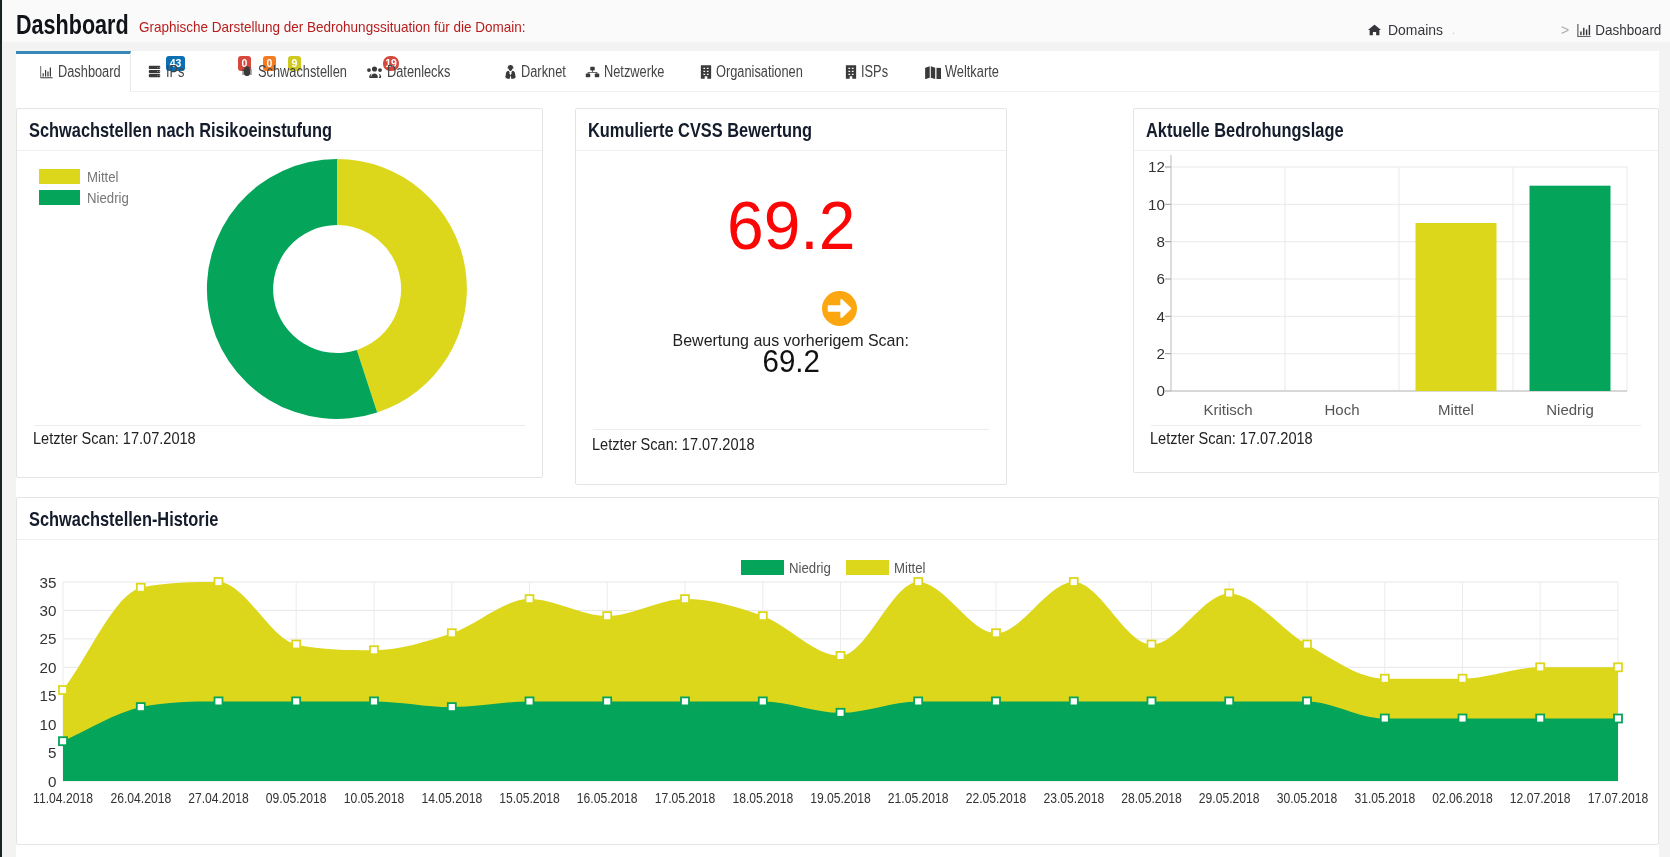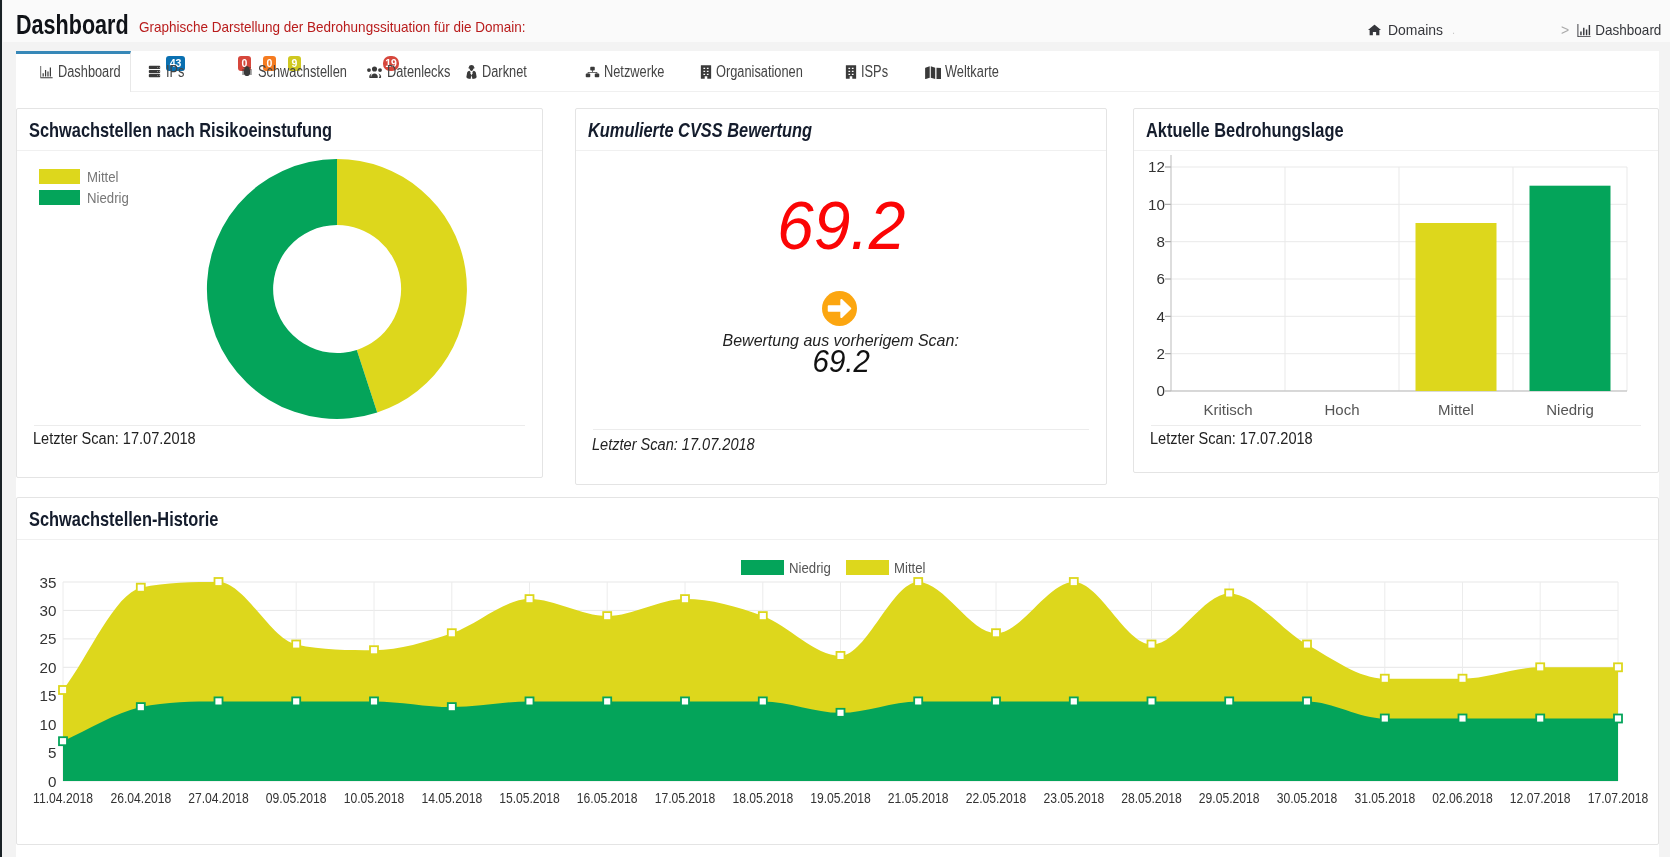--- a/index.html
+++ b/index.html
@@ -78,21 +78,21 @@
       <path fill="#3a3a3a" d="M256 48c34 0 62 20 74 48l40-22 18 30-52 30c8 8 15 18 19 28h77v36h-66c3 10 4 21 4 32v6h62v36h-62v6c0 11-1 22-4 32h66v36h-77c-20 36-58 60-99 60s-79-24-99-60H80v-36h66c-3-10-4-21-4-32v-6H80v-36h62v-6c0-11 1-22 4-32H80v-36h77c4-10 11-20 19-28l-52-30 18-30 40 22c12-28 40-48 74-48z"></path>
     </svg>
     <span style="display:inline-block;transform:scaleX(0.80);transform-origin:left center;white-space:nowrap;">Schwachstellen</span>
   </div>
 <div class="tabitem" style="left:366px;">
     <svg width="17" height="14" viewBox="0 0 640 512">
       <path fill="#3a3a3a" d="M112 256a72 72 0 1172-72 72 72 0 01-72 72zm416 0a72 72 0 1172-72 72 72 0 01-72 72zm-208-16a96 96 0 1196-96 96 96 0 01-96 96zm-160 240c-26 0-40-18-40-40 0-66 44-120 106-132a128 128 0 00-16 172zm320 0a128 128 0 00-16-172c62 12 106 66 106 132 0 22-14 40-40 40zm-288-28c0-75 61-136 128-136s128 61 128 136c0 18-14 28-32 28H224c-18 0-32-10-32-28z"></path>
     </svg>
     <span style="display:inline-block;transform:scaleX(0.80);transform-origin:left center;white-space:nowrap;">Datenlecks</span>
   </div>
-<div class="tabitem" style="left:465px;">
+<div class="tabitem" style="left:504px;">
     <svg width="13" height="14" viewBox="0 0 448 512">
       <path fill="#3a3a3a" d="M224 0c50 0 90 28 90 62 0 8-2 15-6 22l26 11c10 4 10 18 0 22l-44 18c-2 44-30 81-66 81s-64-37-66-81l-44-18c-10-4-10-18 0-22l26-11c-4-7-6-14-6-22 0-34 40-62 90-62zM146 214l52 50-22 24 48 90-36 130c-70-4-152-24-152-70l28-152c6-30 42-62 82-72zm156 0c40 10 76 42 82 72l28 152c0 46-82 66-152 70l-36-130 48-90-22-24z"></path>
     </svg>
     <span style="display:inline-block;transform:scaleX(0.80);transform-origin:left center;white-space:nowrap;">Darknet</span>
   </div>
 <div class="tabitem" style="left:585px;">
     <svg width="15" height="14" viewBox="0 0 640 512">
       <path fill="#3a3a3a" d="M256 32h128c18 0 32 14 32 32v96c0 18-14 32-32 32h-48v64h168c13 0 24 11 24 24v40h48c18 0 32 14 32 32v96c0 18-14 32-32 32H448c-18 0-32-14-32-32v-96c0-18 14-32 32-32h48v-32H144v32h48c18 0 32 14 32 32v96c0 18-14 32-32 32H64c-18 0-32-14-32-32v-96c0-18 14-32 32-32h48v-40c0-13 11-24 24-24h168v-64h-48c-18 0-32-14-32-32V64c0-18 14-32 32-32z"></path>
     </svg>
     <span style="display:inline-block;transform:scaleX(0.80);transform-origin:left center;white-space:nowrap;">Netzwerke</span>
@@ -127,21 +127,21 @@
   <div class="leg1"><span class="legend-sw" style="background:#ddd71c;"></span><span style="display:inline-block;transform:scaleX(0.88);transform-origin:left center;">Mittel</span></div>
   <div class="leg2"><span class="legend-sw" style="background:#04a45a;"></span><span style="display:inline-block;transform:scaleX(0.88);transform-origin:left center;">Niedrig</span></div>
   <svg width="525" height="366" style="position:absolute;left:0;top:0;">
     <path d="M320.0,50.0A130.0,130.0 0 0 1 360.2,303.6L339.8,240.9A64.0,64.0 0 0 0 320.0,116.0Z" fill="#ddd71c"></path>
     <path d="M360.2,303.6A130.0,130.0 0 1 1 320.0,50.0L320.0,116.0A64.0,64.0 0 1 0 339.8,240.9Z" fill="#04a45a"></path>
   </svg>
   <div class="lhr" style="top:316px;"></div>
   <div class="lscan" style="top:320.5px;"><span>Letzter Scan: 17.07.2018</span></div>
 </div>
 
-<div class="card" style="left:575px; top:108px; width:532px; height:377px;font-style:italic;">
+<div class="card" style="left:575px; top:108px; width:432px; height:377px;">
   <h2><span>Kumulierte CVSS Bewertung</span></h2>
   <div class="chead"></div>
   <div class="bignum" style="top:77px; font-size:68px; color:#fb0505;"><span style="display:inline-block;transform:scaleX(0.97);">69.2</span></div>
   <svg width="35" height="35" viewBox="0 0 512 512" style="position:absolute;left:246px;top:182px;">
     <circle cx="256" cy="256" r="256" fill="#fca610"></circle>
     <path d="M100 208h168v-76c0-14 17-21 27-11l128 124c7 6 7 17 0 23L295 392c-10 10-27 3-27-11v-77H100c-9 0-16-7-16-16v-64c0-9 7-16 16-16z" fill="#fff"></path>
   </svg>
   <div class="bignum" style="top:222px; font-size:17px; color:#222;"><span style="display:inline-block;transform:scaleX(0.94);">Bewertung aus vorherigem Scan:</span></div>
   <div class="bignum" style="top:235px; font-size:31px; color:#111;"><span style="display:inline-block;transform:scaleX(0.95);">69.2</span></div>
   <div class="lhr" style="top:320px;"></div>

